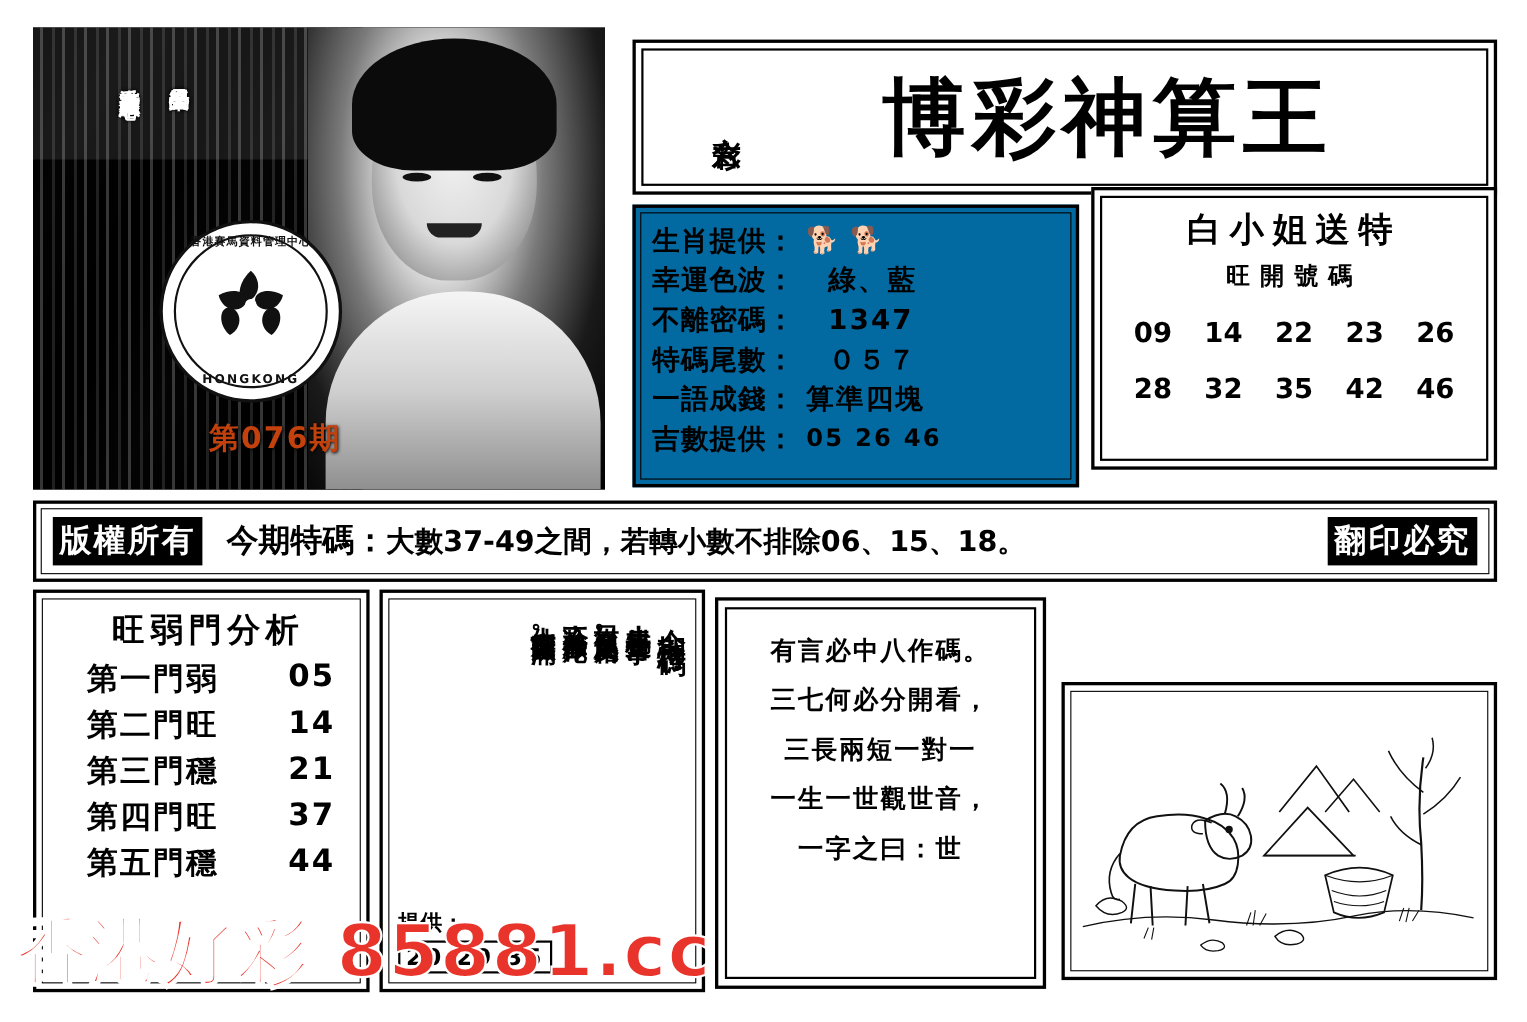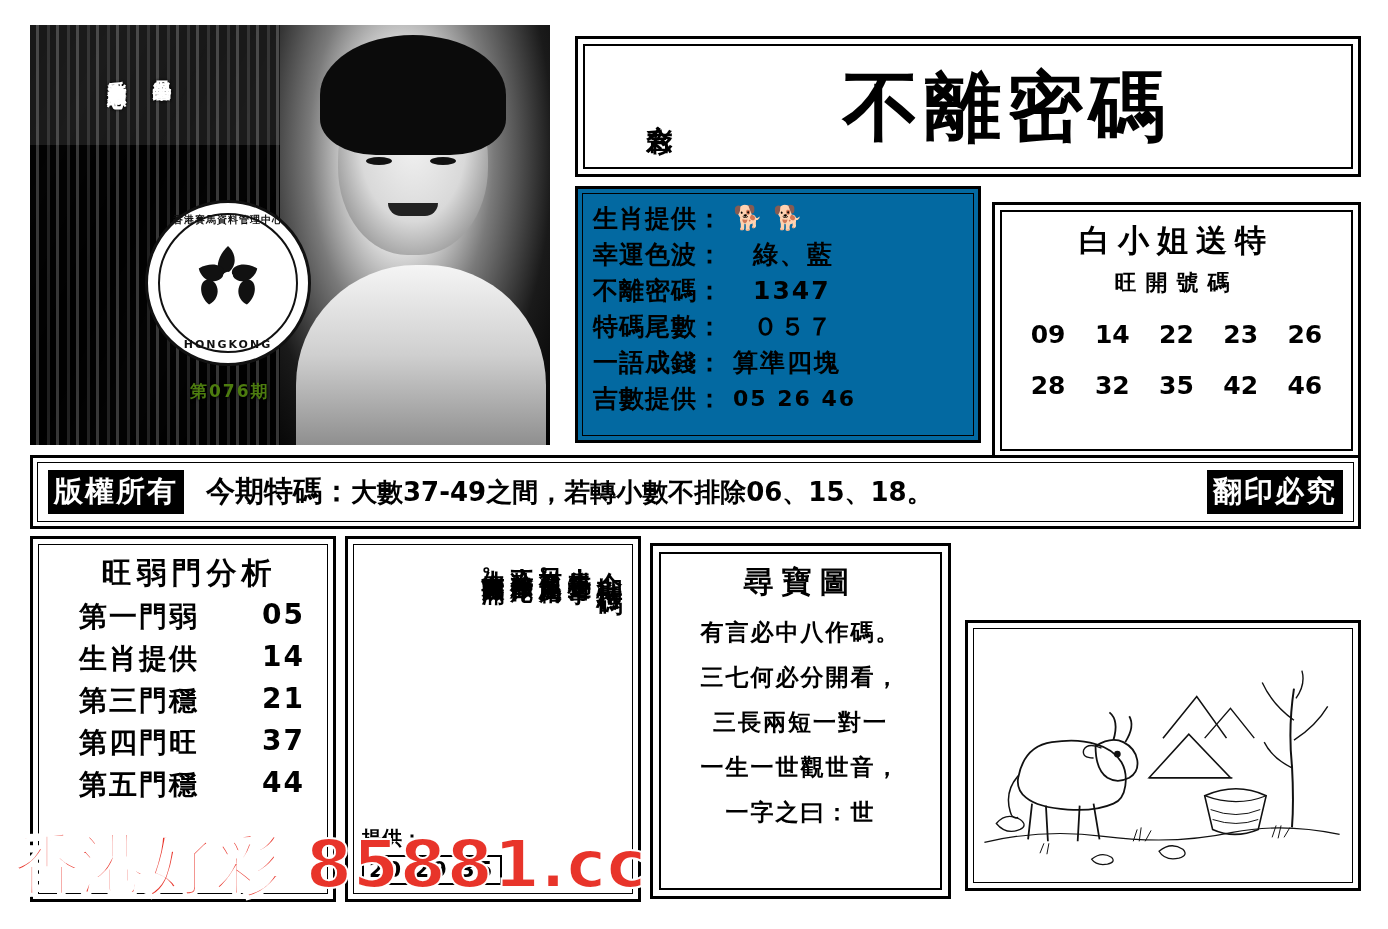--- a/index.html
+++ b/index.html
@@ -43,42 +43,42 @@
      text-shadow:0 0 3px #000;}
   .emblem{position:absolute;left:115px;top:175px;width:160px;height:160px;border-radius:50%;
      background:#fff;border:3px solid #111;}
   .emblem-inner{position:absolute;inset:10px;border-radius:50%;border:2px solid #111;}
   .bauhinia{position:absolute;left:50%;top:46%;transform:translate(-50%,-50%);
      width:86px;height:86px;}
   .emblem-top{position:absolute;left:0;right:0;top:10px;text-align:center;font-size:10px;
      font-weight:bold;color:#111;letter-spacing:1px;}
   .emblem-bot{position:absolute;left:0;right:0;bottom:12px;text-align:center;font-size:11px;
      font-weight:bold;color:#111;letter-spacing:2px;}
-  .issue{position:absolute;left:160px;top:355px;color:#4d7c0f;font-size:17px;font-weight:bold;
+  .issue{position:absolute;left:160px;top:355px;color:#c2410c;font-size:27px;font-weight:bold;
      letter-spacing:2px;text-shadow:1px 1px 3px #000;}
 
   
   .masthead{position:absolute;left:575px;top:36px;width:780px;height:135px;
      border:3px solid #000;background:#fff;}
   .masthead-inner{position:absolute;inset:5px;border:2px solid #000;display:flex;align-items:center;}
   .mh-small{width:78px;font-size:26px;line-height:1.0;font-weight:bold;text-align:center;
      writing-mode:vertical-rl;text-orientation:upright;height:100px;margin-left:10px;letter-spacing:2px;}
   .mh-big{flex:1;font-size:76px;font-weight:bold;letter-spacing:6px;text-align:center;
      font-family:"DejaVu Serif","Liberation Serif",serif;line-height:1;padding-right:10px;}
 
   
   .infobox{position:absolute;left:575px;top:186px;width:400px;height:251px;border:3px solid #000;background:#0369a1;}
   .infobox .inner{position:absolute;inset:4px;border:1px solid #000;padding:6px 10px;box-sizing:border-box;}
   .irow{display:flex;align-items:center;font-size:25px;font-weight:bold;height:36px;letter-spacing:1px;}
   .ilabel{white-space:nowrap;}
   .ival{margin-left:10px;font-weight:bold;letter-spacing:2px;}
   .zodiac-icons{display:flex;gap:14px;align-items:center;margin-left:10px;font-size:24px;}
 
   
-  .numbox{position:absolute;left:992px;top:202px;width:363px;height:251px;border:3px solid #000;background:#fff;}
+  .numbox{position:absolute;left:992px;top:170px;width:363px;height:251px;border:3px solid #000;background:#fff;}
   .numbox .inner{position:absolute;inset:5px;border:2px solid #000;padding:8px 0 0 0;box-sizing:border-box;}
   .nb-title{text-align:center;font-size:31px;font-weight:bold;letter-spacing:8px;
      font-family:"DejaVu Serif","Liberation Serif",serif;}
   .nb-sub{text-align:center;font-size:22px;font-weight:bold;letter-spacing:9px;margin-top:6px;}
   .nb-row{display:flex;justify-content:space-around;font-size:25px;font-weight:bold;margin-top:22px;padding:0 14px;}
 
   
   .banner{position:absolute;left:30px;top:455px;width:1325px;height:68px;border:3px solid #000;background:#fff;}
   .banner .inner{position:absolute;inset:4px;border:1px solid #000;display:flex;align-items:center;
      padding:0 10px;box-sizing:border-box;}
@@ -160,21 +160,21 @@
       </svg>
       <div class="emblem-bot">HONGKONG</div>
     </div>
 
     <div class="issue">第076期</div>
   </div>
 
   <div class="masthead">
     <div class="masthead-inner">
       <div class="mh-small">六合彩</div>
-      <div class="mh-big">不離密碼</div>
+      <div class="mh-big">博彩神算王</div>
     </div>
   </div>
 
   <div class="infobox">
     <div class="inner">
 
       <div class="irow">
         <span class="ilabel">生肖提供：</span>
         <span class="zodiac-icons">🐕 🐕</span>
       </div>
@@ -239,21 +239,21 @@
   </div>
 
   <div class="analysis">
     <div class="inner">
       <div class="an-title">旺弱門分析</div>
       <div class="an-row">
         <span>第一門弱</span>
         <span>05</span>
       </div>
       <div class="an-row">
-        <span>生肖提供</span>
+        <span>第二門旺</span>
         <span>14</span>
       </div>
       <div class="an-row">
         <span>第三門穩</span>
         <span>21</span>
       </div>
       <div class="an-row">
         <span>第四門旺</span>
         <span>37</span>
       </div>
@@ -273,21 +273,20 @@
       <div class="vcol">十仙慶壽大圓滿。</div>
       <div class="supply">
         <div>提供：</div>
         <div class="nums">20  29  35</div>
       </div>
     </div>
   </div>
 
   <div class="poembox">
     <div class="inner">
-      <div class="pb-title">尋寶圖</div>
       <div class="pb-line">有言必中八作碼。</div>
       <div class="pb-line">三七何必分開看，</div>
       <div class="pb-line">三長兩短一對一</div>
       <div class="pb-line">一生一世觀世音，</div>
       <div class="pb-line">一字之曰：世</div>
     </div>
   </div>
 
   <div class="picbox">
     <div class="inner">

